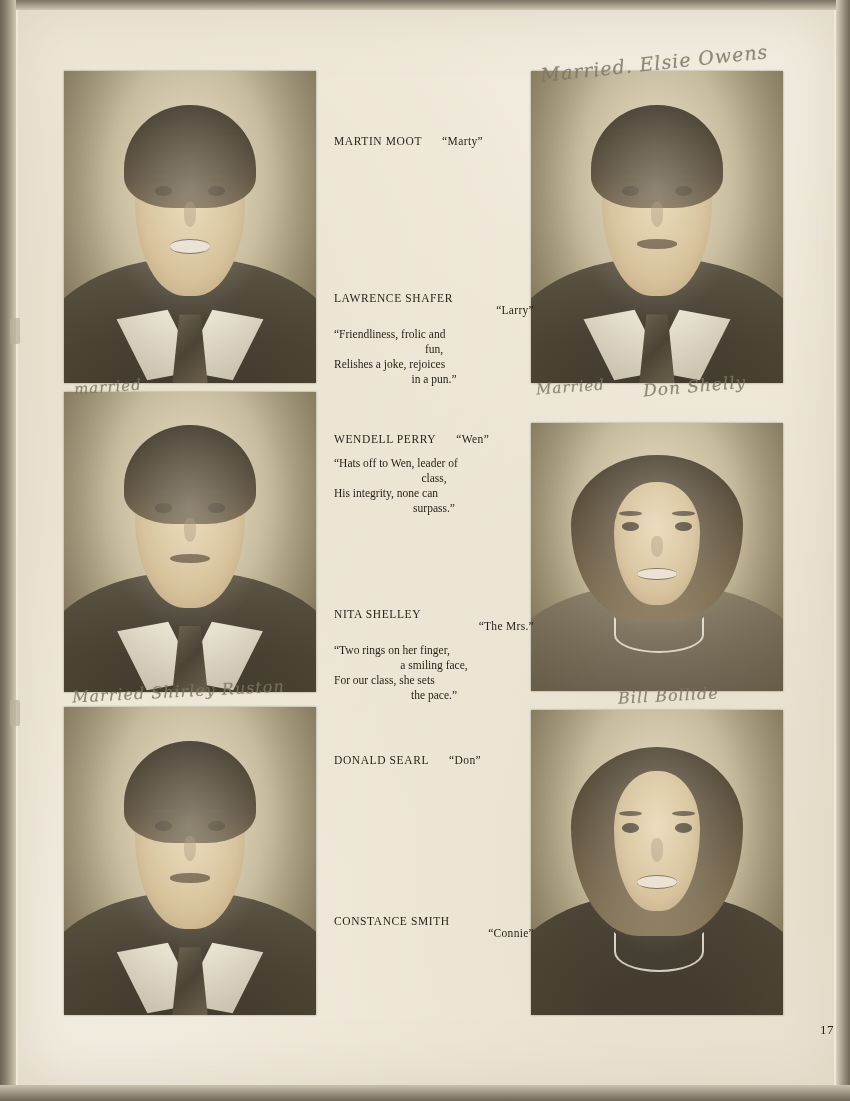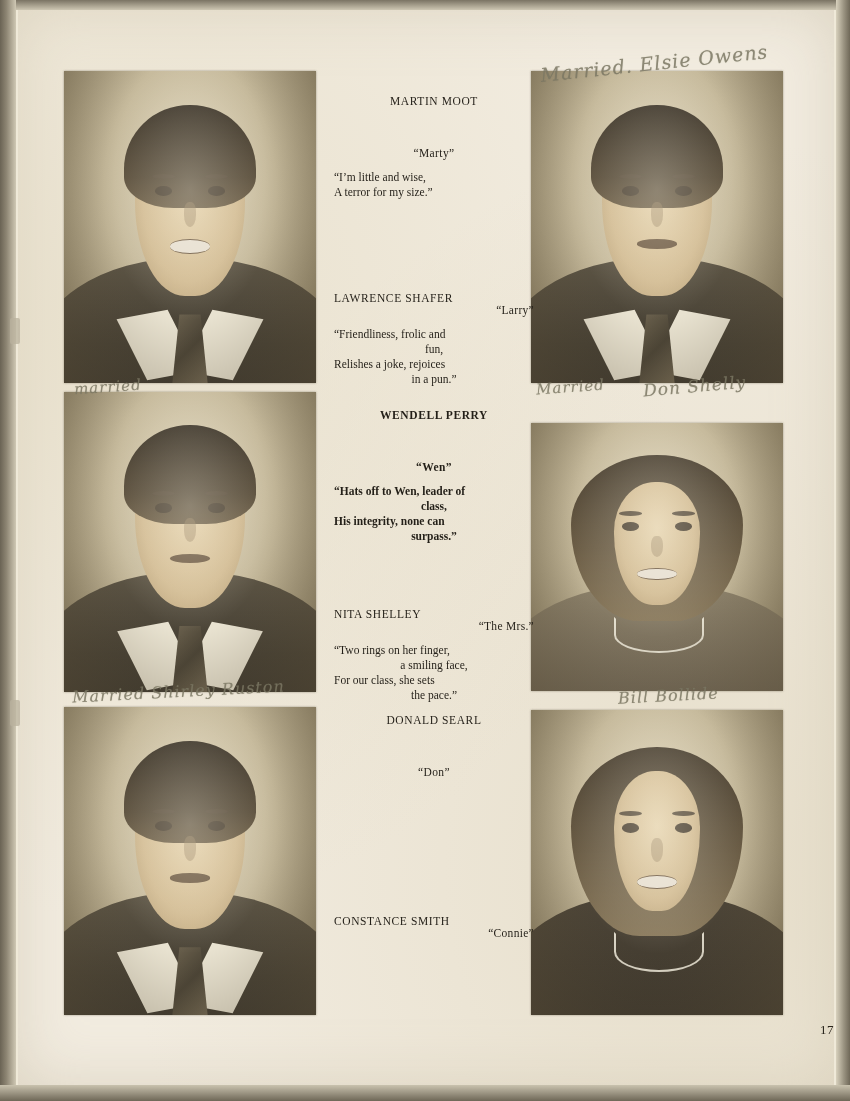--- a/index.html
+++ b/index.html
@@ -207,22 +207,21 @@
     letter-spacing: .6px;
     white-space: nowrap;
   }
   .entry .nick {
     font-size: 11.5px;
     letter-spacing: .4px;
     margin-top: 40px;
   }
   .name-line {
     display: flex;
-    align-items: center;
-    flex-direction: column;
+    align-items: flex-end;
   }
   .name-line .gap { width: 20px; }
   .nick-right {
     text-align: right;
     font-size: 11.5px;
     letter-spacing: .3px;
   }
   .entry .quote {
     margin-top: 11px;
     font-size: 11.5px;
@@ -387,38 +386,34 @@
       </div>
       <div class="vignette"></div>
     </div>
 
     <div class="entry" style="left:316px; top:85px;">
       <div class="name-line">
         <span class="name">MARTIN MOOT</span>
         <span class="gap"></span>
         <span class="nick">“Marty”</span>
       </div>
-      <div class="quote">
-        <div class="q-l1">“I’m little and wise,</div>
-        <div class="q-l2">A terror for my size.”</div>
-      </div>
     </div>
 
     <div class="entry" style="left:316px; top:282px;">
       <div class="name">LAWRENCE SHAFER</div>
       <div class="nick-right">“Larry”</div>
       <div class="quote">
         <div class="q-l1">“Friendliness, frolic and</div>
         <div class="q-c">fun,</div>
         <div class="q-l1">Relishes a joke, rejoices</div>
         <div class="q-c">in a pun.”</div>
       </div>
     </div>
 
-    <div class="entry" style="left:316px; top:399px;font-weight:bold;">
+    <div class="entry" style="left:316px; top:383px;">
       <div class="name-line">
         <span class="name">WENDELL PERRY</span>
         <span class="gap"></span>
         <span class="nick">“Wen”</span>
       </div>
       <div class="quote">
         <div class="q-l1">“Hats off to Wen, leader of</div>
         <div class="q-c">class,</div>
         <div class="q-l1">His integrity, none can</div>
         <div class="q-c">surpass.”</div>

